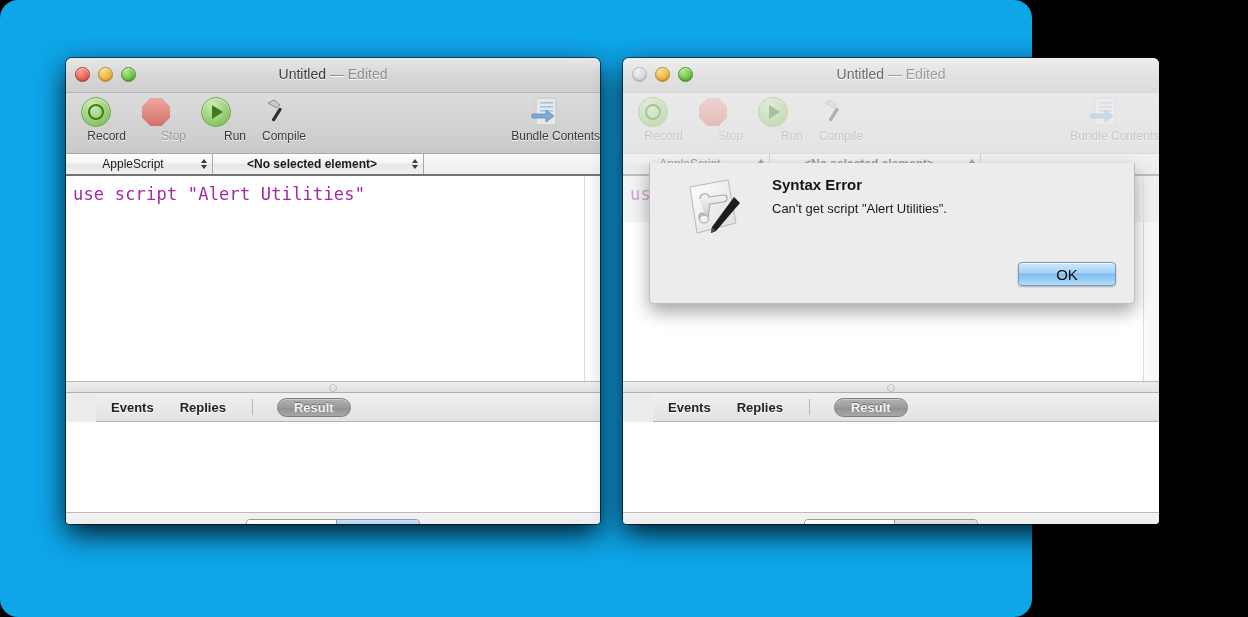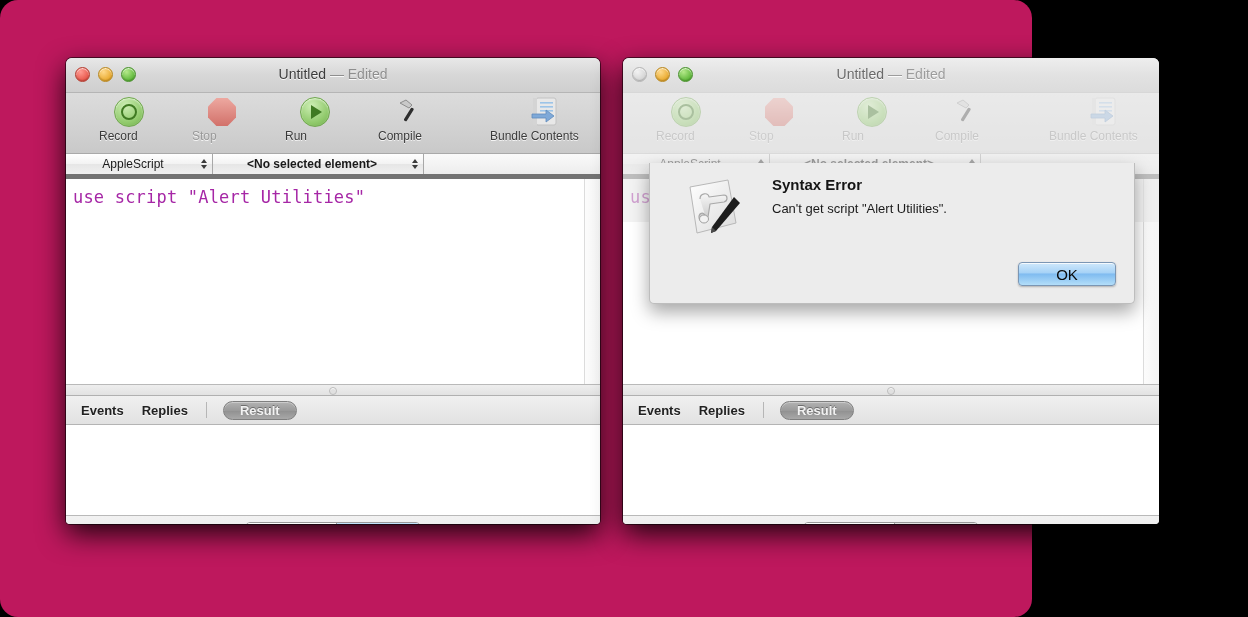--- a/index.html
+++ b/index.html
@@ -8,21 +8,21 @@
     background: #000000;
     width: 1248px;
     height: 617px;
     overflow: hidden;
     font-family: "Liberation Sans", sans-serif;
   }
   .stage {
     position: relative;
     width: 1032px;
     height: 617px;
-    background: #be185d;
+    background: #0ea5e9;
     border-radius: 18px;
   }
 
   
   .window {
     position: absolute;
     border-radius: 6px 6px 4px 4px;
     background: #ececec;
     box-shadow: 0 10px 28px rgba(0,0,0,0.85), 0 0 0 1px rgba(0,0,0,0.55);
     overflow: hidden;
@@ -79,23 +79,22 @@
     display: flex;
     align-items: flex-start;
     padding-top: 2px;
   }
   .win-right .toolbar {
     background: linear-gradient(to bottom, #e6e6e6 0%, #dedede 55%, #d8d8d8 100%);
     border-bottom: 1px solid #bfbfbf;
   }
   .tb-item {
     width: 60px;
-    text-align: left;
+    text-align: right;
     padding-top: 1px;
-    padding-left: 33px;
   }
   .tb-icon {
     height: 32px;
     display: flex;
     align-items: center;
     justify-content: center;
   }
   .tb-label {
     font-size: 12px;
     color: #3a3a3a;
@@ -142,21 +141,21 @@
     border-left: 11px solid #3f7a22;
   }
   .tb-spacer { flex: 1; }
   .tb-item.bundle { width: 110px; }
 
   
   .popup-row {
     display: flex;
     height: 20px;
     background: #d9d9d9;
-    border-bottom: 5px solid #737373;
+    border-bottom: 2px solid #737373;
     align-items: stretch;
   }
   .popup {
     position: relative;
     background: linear-gradient(to bottom, #ffffff 0%, #f3f3f3 48%, #e6e6e6 52%, #f0f0f0 100%);
     border-right: 1px solid #a8a8a8;
     display: flex;
     align-items: center;
     justify-content: center;
     font-size: 12px;
@@ -231,21 +230,22 @@
   }
 
   
   .logbar {
     height: 28px;
     background: linear-gradient(to bottom, #f0f0f0, #e2e2e2);
     border-bottom: 1px solid #b4b4b4;
     display: flex;
     align-items: center;
     padding-left: 13px;
-    gap: 14px;
+    gap: 22px;
+    margin-left: 30px;
   }
   .logtab {
     font-size: 13px;
     font-weight: bold;
     color: #222222;
     text-shadow: 0 1px 0 rgba(255,255,255,0.8);
     padding: 0 2px;
   }
   .logsep {
     width: 1px;

